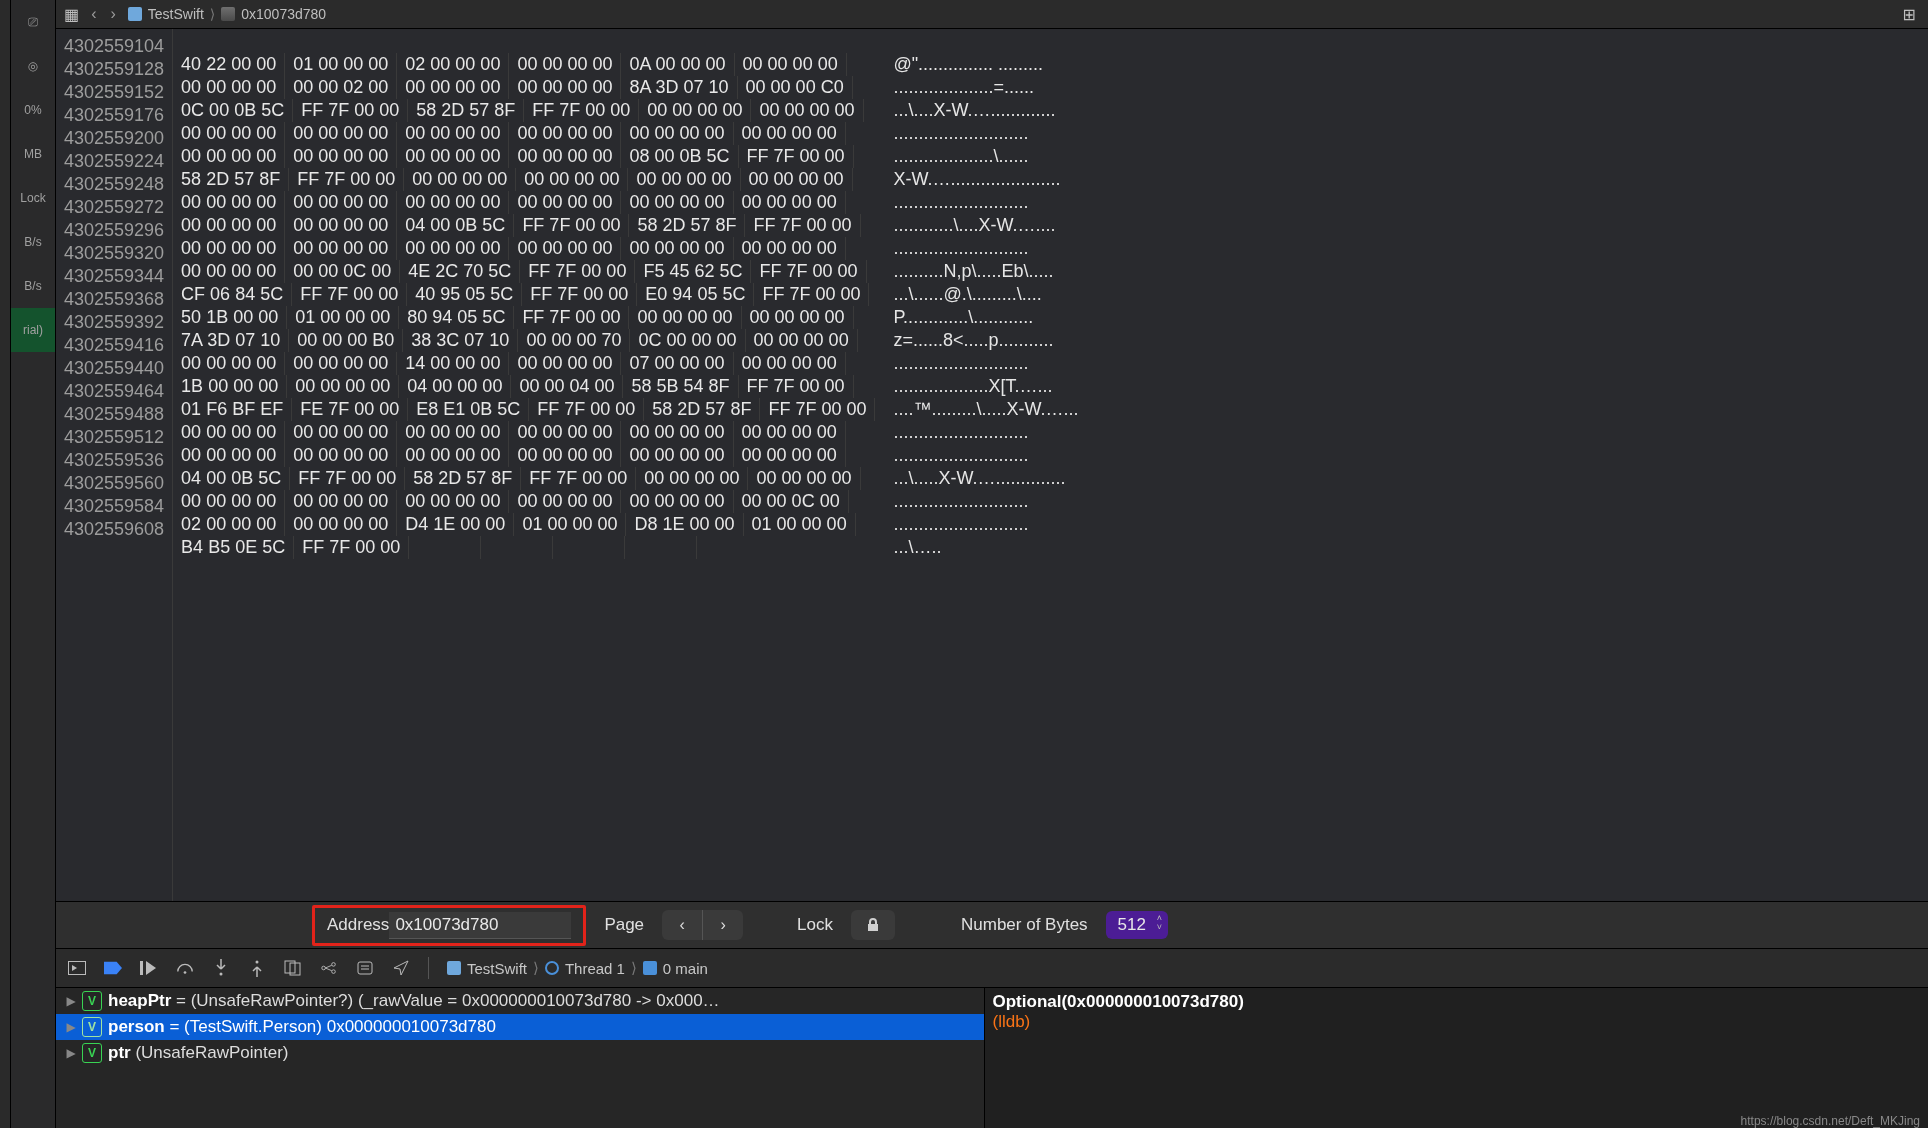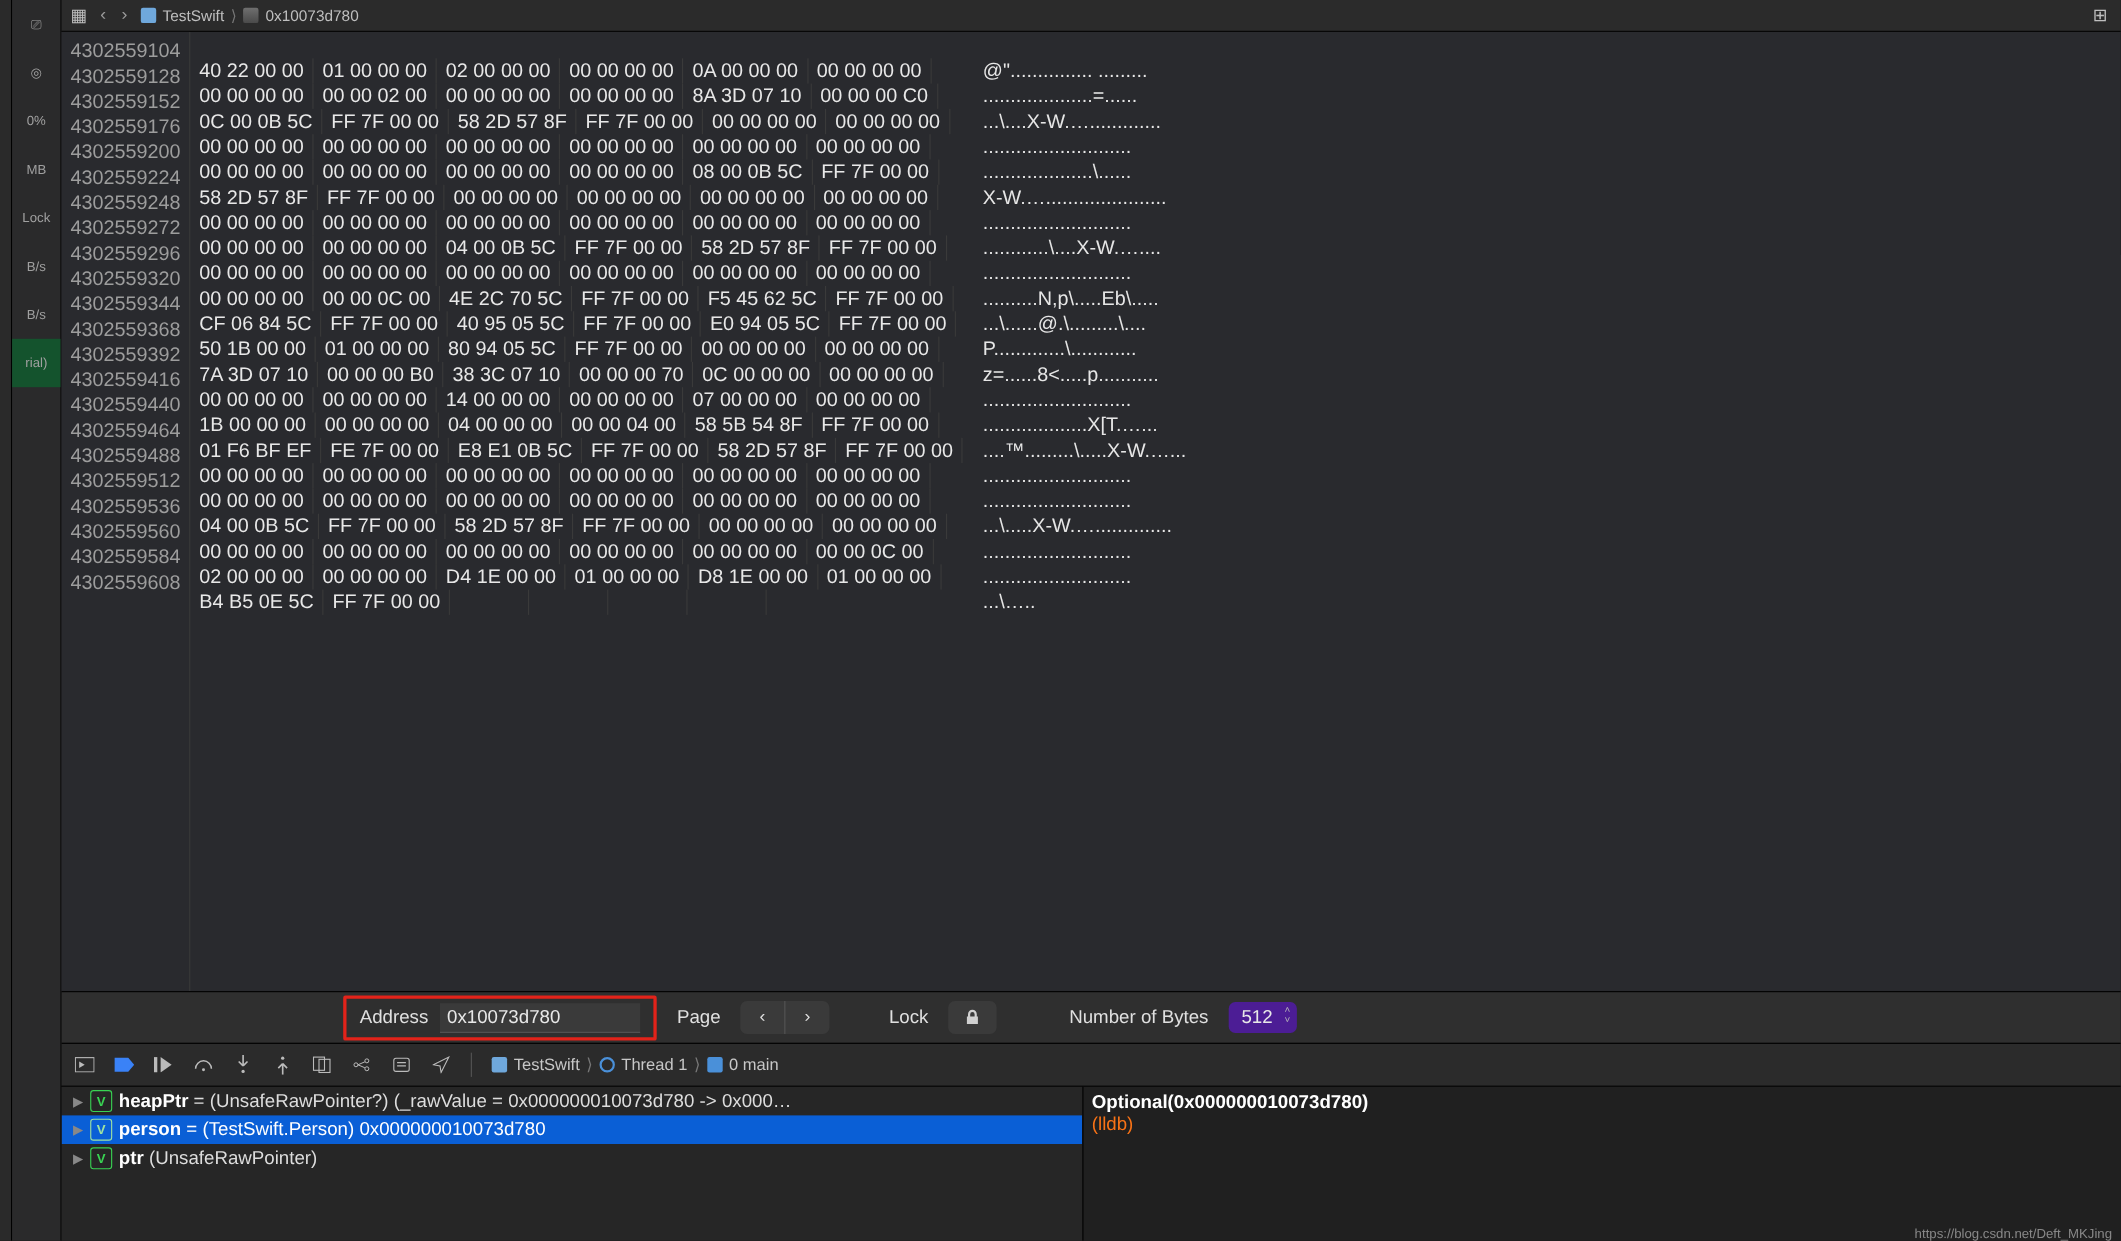--- a/index.html
+++ b/index.html
@@ -23,21 +23,21 @@
   .hexwrap{flex:1;background:#292a2e;display:flex;min-height:0;}
   .addrcol{background:#292a2e;padding:6px 8px 0 8px;color:#9d9d9d;font-size:18px;line-height:23px;white-space:pre;}
   .hexcol{padding:6px 0 0 0;font-size:18px;line-height:23px;white-space:pre;color:#e8e8e8;}
   .hexcol .g{border-right:1px solid #3a3a3a;padding:0 8px;display:inline-block;}
   .asccol{padding:6px 0 0 18px;font-size:18px;line-height:23px;white-space:pre;color:#e6e6e6;}
   .hexscroll{flex:1;display:flex;overflow:hidden;min-width:0;}
   .hexinner{display:flex;min-width:0;margin-top:18px;}
   .divv{width:1px;background:#3a3a3a;}
   
   .addrbar{height:46px;background:#2f2f2f;border-top:1px solid #000;display:flex;align-items:center;gap:18px;padding:0 18px;color:#e0e0e0;font-size:17px;}
-  .addrbox{display:flex;align-items:center;gap:11px;border:3px solid #e2231a;padding:4px 12px;border-radius:2px;}
+  .addrbox{display:flex;align-items:center;gap:0;border:3px solid #e2231a;padding:4px 12px;border-radius:2px;}
   .addrinput{background:#3a3a3a;color:#e8e8e8;border:none;border-bottom:1px solid #555;font-size:17px;padding:3px 6px;width:170px;font-family:inherit;}
   .pagebtns{display:flex;background:#3a3a3a;border-radius:6px;overflow:hidden;}
   .pagebtns .pb{width:40px;height:30px;display:flex;align-items:center;justify-content:center;color:#ddd;font-size:16px;}
   .pagebtns .pb+.pb{border-left:1px solid #555;}
   .lockbtn{background:#3a3a3a;border-radius:6px;width:44px;height:30px;display:flex;align-items:center;justify-content:center;}
   .sel512{background:#4c1d95;border-radius:6px;padding:4px 22px 4px 12px;position:relative;color:#e8e8e8;}
   .sel512::after{content:"";position:absolute;right:6px;top:4px;font-size:10px;color:#bbb;}
   .sel512::before{content:"";position:absolute;right:6px;bottom:4px;font-size:10px;color:#bbb;}
   .sel512 .chev{position:absolute;right:6px;top:3px;font-size:9px;line-height:9px;color:#bbb;}
   

